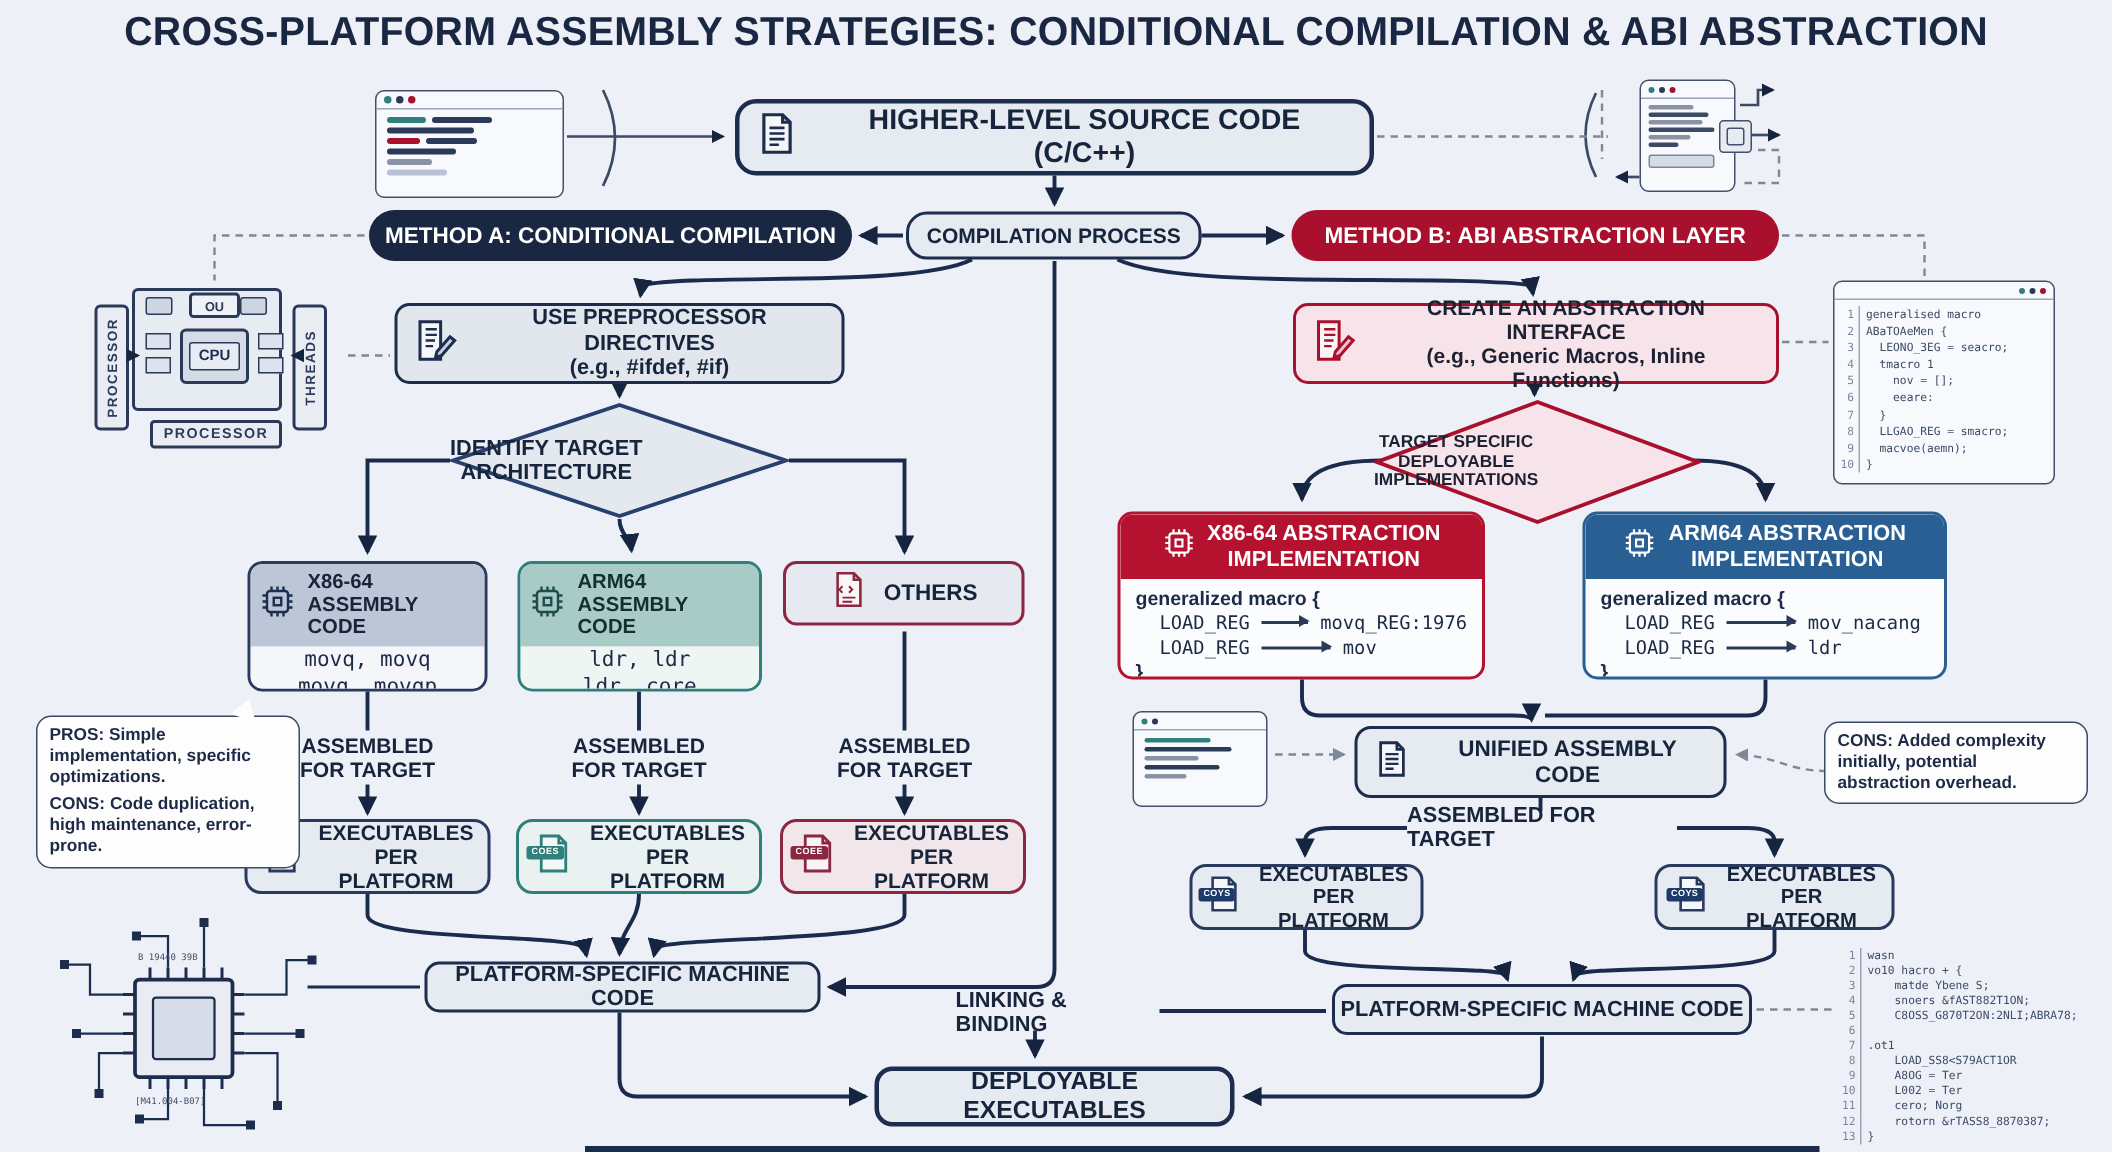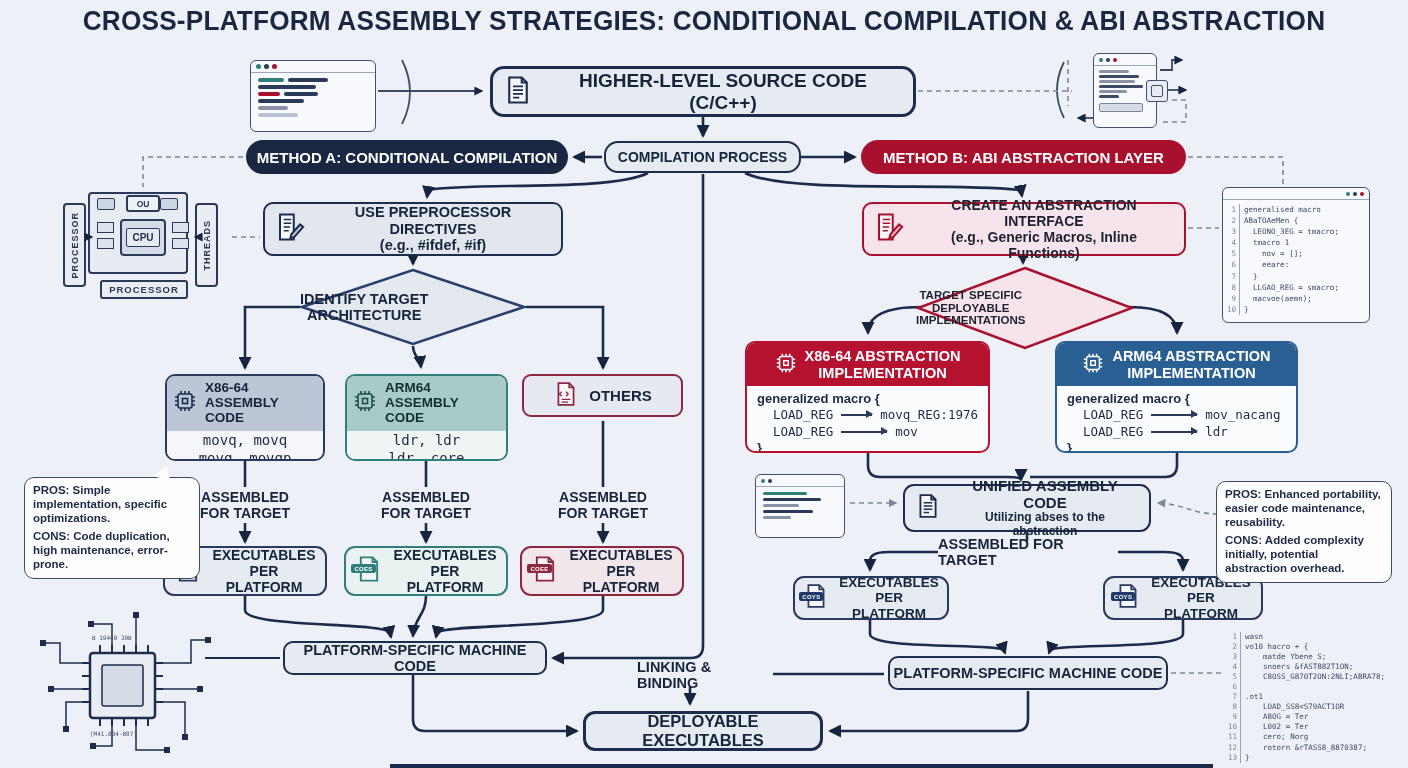--- a/index.html
+++ b/index.html
@@ -132,21 +132,21 @@
       <div class="code-row">
         <span class="ln">1</span>
         <span class="lt">generalised macro</span>
       </div>
       <div class="code-row">
         <span class="ln">2</span>
         <span class="lt">ABaTOAeMen {</span>
       </div>
       <div class="code-row">
         <span class="ln">3</span>
-        <span class="lt">  LEONO_3EG = tmacro;</span>
+        <span class="lt">  LEONO_3EG = seacro;</span>
       </div>
       <div class="code-row">
         <span class="ln">4</span>
         <span class="lt">  tmacro 1</span>
       </div>
       <div class="code-row">
         <span class="ln">5</span>
         <span class="lt">    nov = [];</span>
       </div>
       <div class="code-row">
@@ -607,26 +607,24 @@
     <svg viewBox="0 0 24 24" width="26" height="26">
         <g fill="#f4f6fa" stroke="currentColor" stroke-width="1.7">
           <path d="M5 2h10l4 4v16H5z"></path>
           <path d="M15 2v4h4" fill="none"></path>
           <path d="M8 9h8M8 12h8M8 15h8M8 18h5" fill="none" stroke-width="1.4"></path>
         </g>
       </svg>
   </span>
   <span class="hdr2">
     <div style="font-size:15px">UNIFIED ASSEMBLY CODE</div>
-    <div style="font-size:12px">Utilizing abses to the abstraction</div>
   </span>
 </div>
 
 <div class="bubble" style="left:1216px;top:481px;width:176px">
-  <p>PROS: Enhanced portability, easier code maintenance, reusability.</p>
   <p>CONS: Added complexity initially, potential abstraction overhead.</p>
 </div>
 
 <div class="lbl" style="left:938px;top:541px;width:180px;height:22px;font-size:14.5px">
   <span>ASSEMBLED FOR TARGET</span>
 </div>
 
 <div class="node two-col" style="left:793px;top:576px;width:156px;height:44px;border-color:#2a3a5e;border-radius:11px">
   <span class="file-ic" style="color:#2a3a5e">
     <svg viewBox="0 0 24 24" width="26" height="28">

